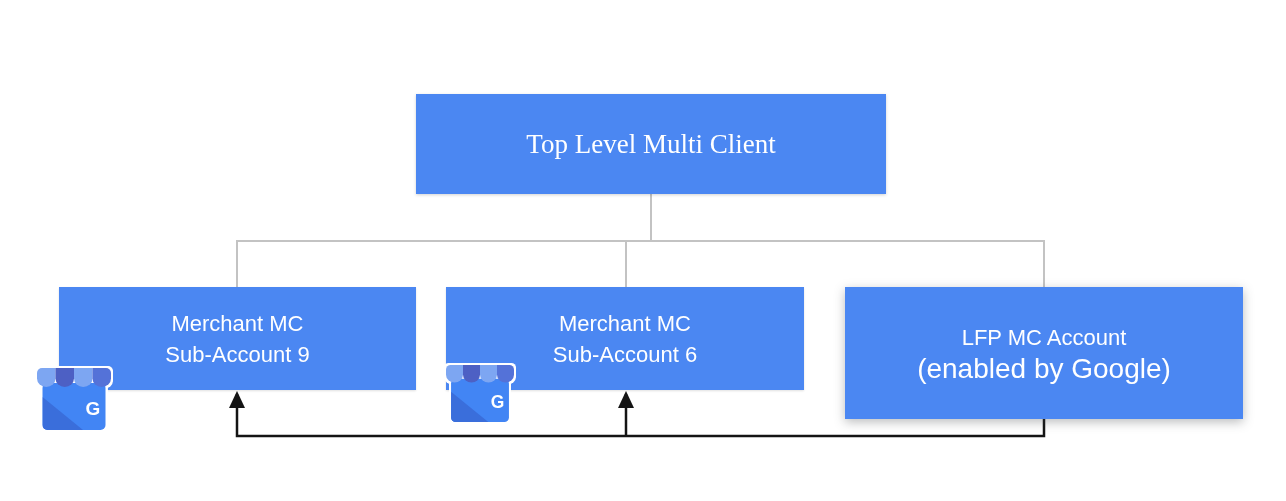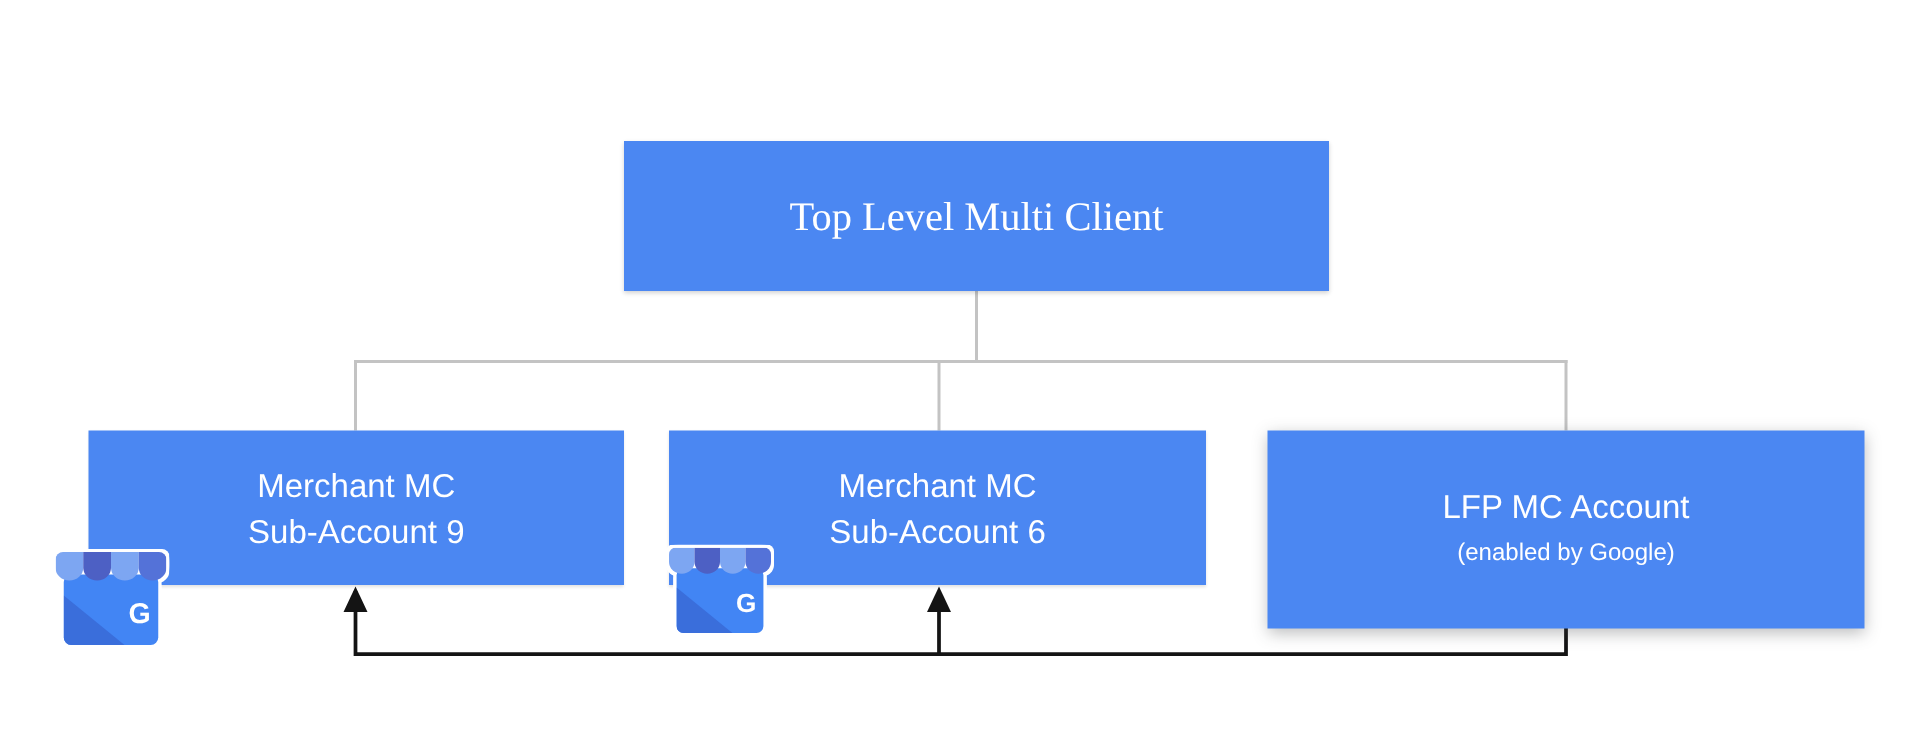--- a/index.html
+++ b/index.html
@@ -44,21 +44,21 @@
   .node-child {
     font-size: 22px; line-height: 31px;
     box-shadow: 0 1px 2px rgba(0,0,0,0.12);
   }
   .node-child1 { left: 59px;  top: 287px; width: 357px; height: 103px; }
   .node-child2 { left: 446px; top: 287px; width: 358px; height: 103px; }
   .node-child3 {
     left: 845px; top: 287px; width: 398px; height: 132px;
     box-shadow: 0 3px 10px rgba(60,64,67,0.35);
   }
-  .node-child3 .nline2 { font-size: 16px; }
+  .node-child3 .nline2 { font-size: 28px; }
   .store-icon {
     position: absolute;
     z-index: 2;
     
     filter: drop-shadow(2px 0 0 #fff) drop-shadow(-2px 0 0 #fff)
             drop-shadow(0 2px 0 #fff) drop-shadow(0 -2px 0 #fff);
   }
   .store-icon-1 { left: 37px;  top: 368px; width: 74px; height: 62px; }
   .store-icon-2 { left: 446px; top: 365px; width: 68px; height: 57px; }
 </style>

